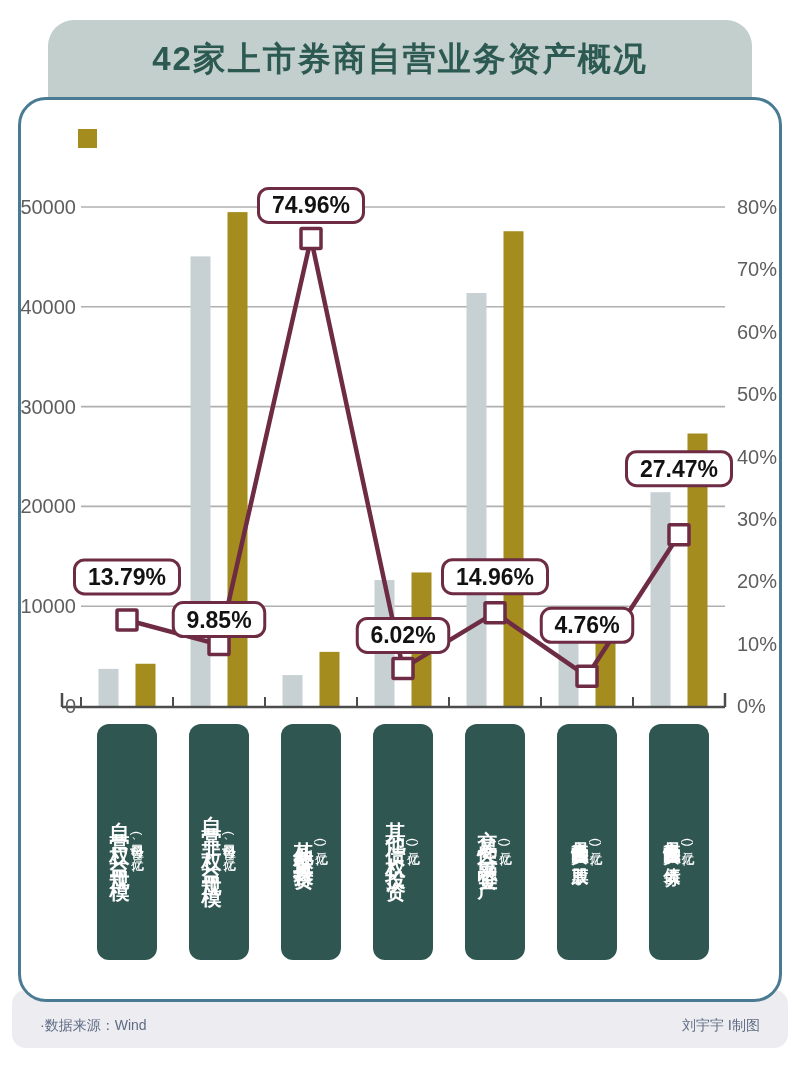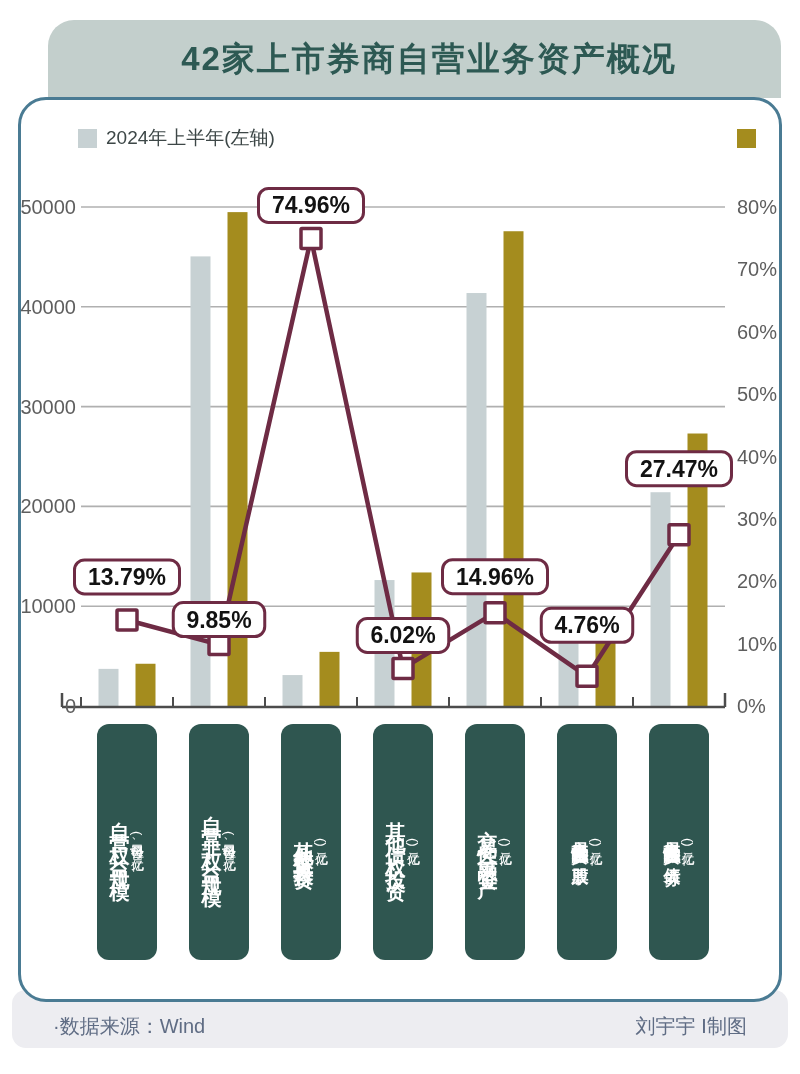--- a/index.html
+++ b/index.html
@@ -4,39 +4,39 @@
 <style>
   html,body{margin:0;padding:0;}
   body{
     width:800px;height:1074px;position:relative;background:#ffffff;
     font-family:"Liberation Sans","DejaVu Sans",sans-serif;
     overflow:hidden;
   }
   .header-band{
     position:absolute;left:48px;top:20px;width:704px;height:78px;
     background:#c3cfcc;border-radius:26px 26px 0 0;
-    display:flex;align-items:center;justify-content:center;z-index:1;padding-left:29px;
+    display:flex;align-items:center;justify-content:center;z-index:1;
   }
   .title{
     font-size:33px;font-weight:bold;color:#2d5953;letter-spacing:2px;
   }
   .panel{
     position:absolute;left:18px;top:97px;width:764px;height:905px;
     background:#ffffff;border:3px solid #4a7b93;border-radius:28px;
     box-sizing:border-box;z-index:2;
   }
   .footer-strip{
     position:absolute;left:12px;top:990px;width:776px;height:58px;
     background:#ededf1;border-radius:14px;z-index:1;
   }
   .footer-text{
     position:absolute;left:12px;top:1004px;width:776px;height:44px;
     display:flex;justify-content:space-between;align-items:center;
-    padding:0 41px;box-sizing:border-box;z-index:3;
-    color:#5f6c84;font-size:20px;
+    padding:0 28px;box-sizing:border-box;z-index:3;
+    color:#5f6c84;font-size:14px;
   }
   .legend{
     position:absolute;left:78px;top:120px;width:678px;height:36px;
     display:flex;justify-content:space-between;align-items:center;z-index:3;
   }
   .legend-item{display:flex;align-items:center;gap:9px;font-size:19px;color:#3d4747;}
   .sq-swatch{width:19px;height:19px;display:inline-block;}
   .line-swatch{position:relative;width:48px;height:21px;display:inline-block;}
   .line-swatch .bar{position:absolute;left:0;right:0;top:8px;height:5px;}
   .line-swatch .mk{position:absolute;left:13px;top:0;width:15px;height:15px;background:#fff;border-style:solid;border-width:3px;}
@@ -53,24 +53,20 @@
 </head>
 <body>
 
 <div class="header-band">
   <div class="title">42家上市券商自营业务资产概况</div>
 </div>
 
 <div class="panel"></div>
 
 <div class="legend" id="legend">
-    <div class="legend-item">
-      <span class="sq-swatch" style="background: rgb(199, 209, 211);"></span>
-      <span>2024年上半年(左轴)</span>
-    </div>
     <div class="legend-item">
       <span class="sq-swatch" style="background: rgb(164, 140, 30);"></span>
     </div>
   </div>
 
 <svg id="chart-svg" width="800" height="760" viewBox="0 0 800 760">
     <line x1="81" y1="606.2" x2="725" y2="606.2" stroke="#b0b0b0" stroke-width="1.6"></line>
     <line x1="81" y1="506.4" x2="725" y2="506.4" stroke="#b0b0b0" stroke-width="1.6"></line>
     <line x1="81" y1="406.6" x2="725" y2="406.6" stroke="#b0b0b0" stroke-width="1.6"></line>
     <line x1="81" y1="306.79999999999995" x2="725" y2="306.79999999999995" stroke="#b0b0b0" stroke-width="1.6"></line>

